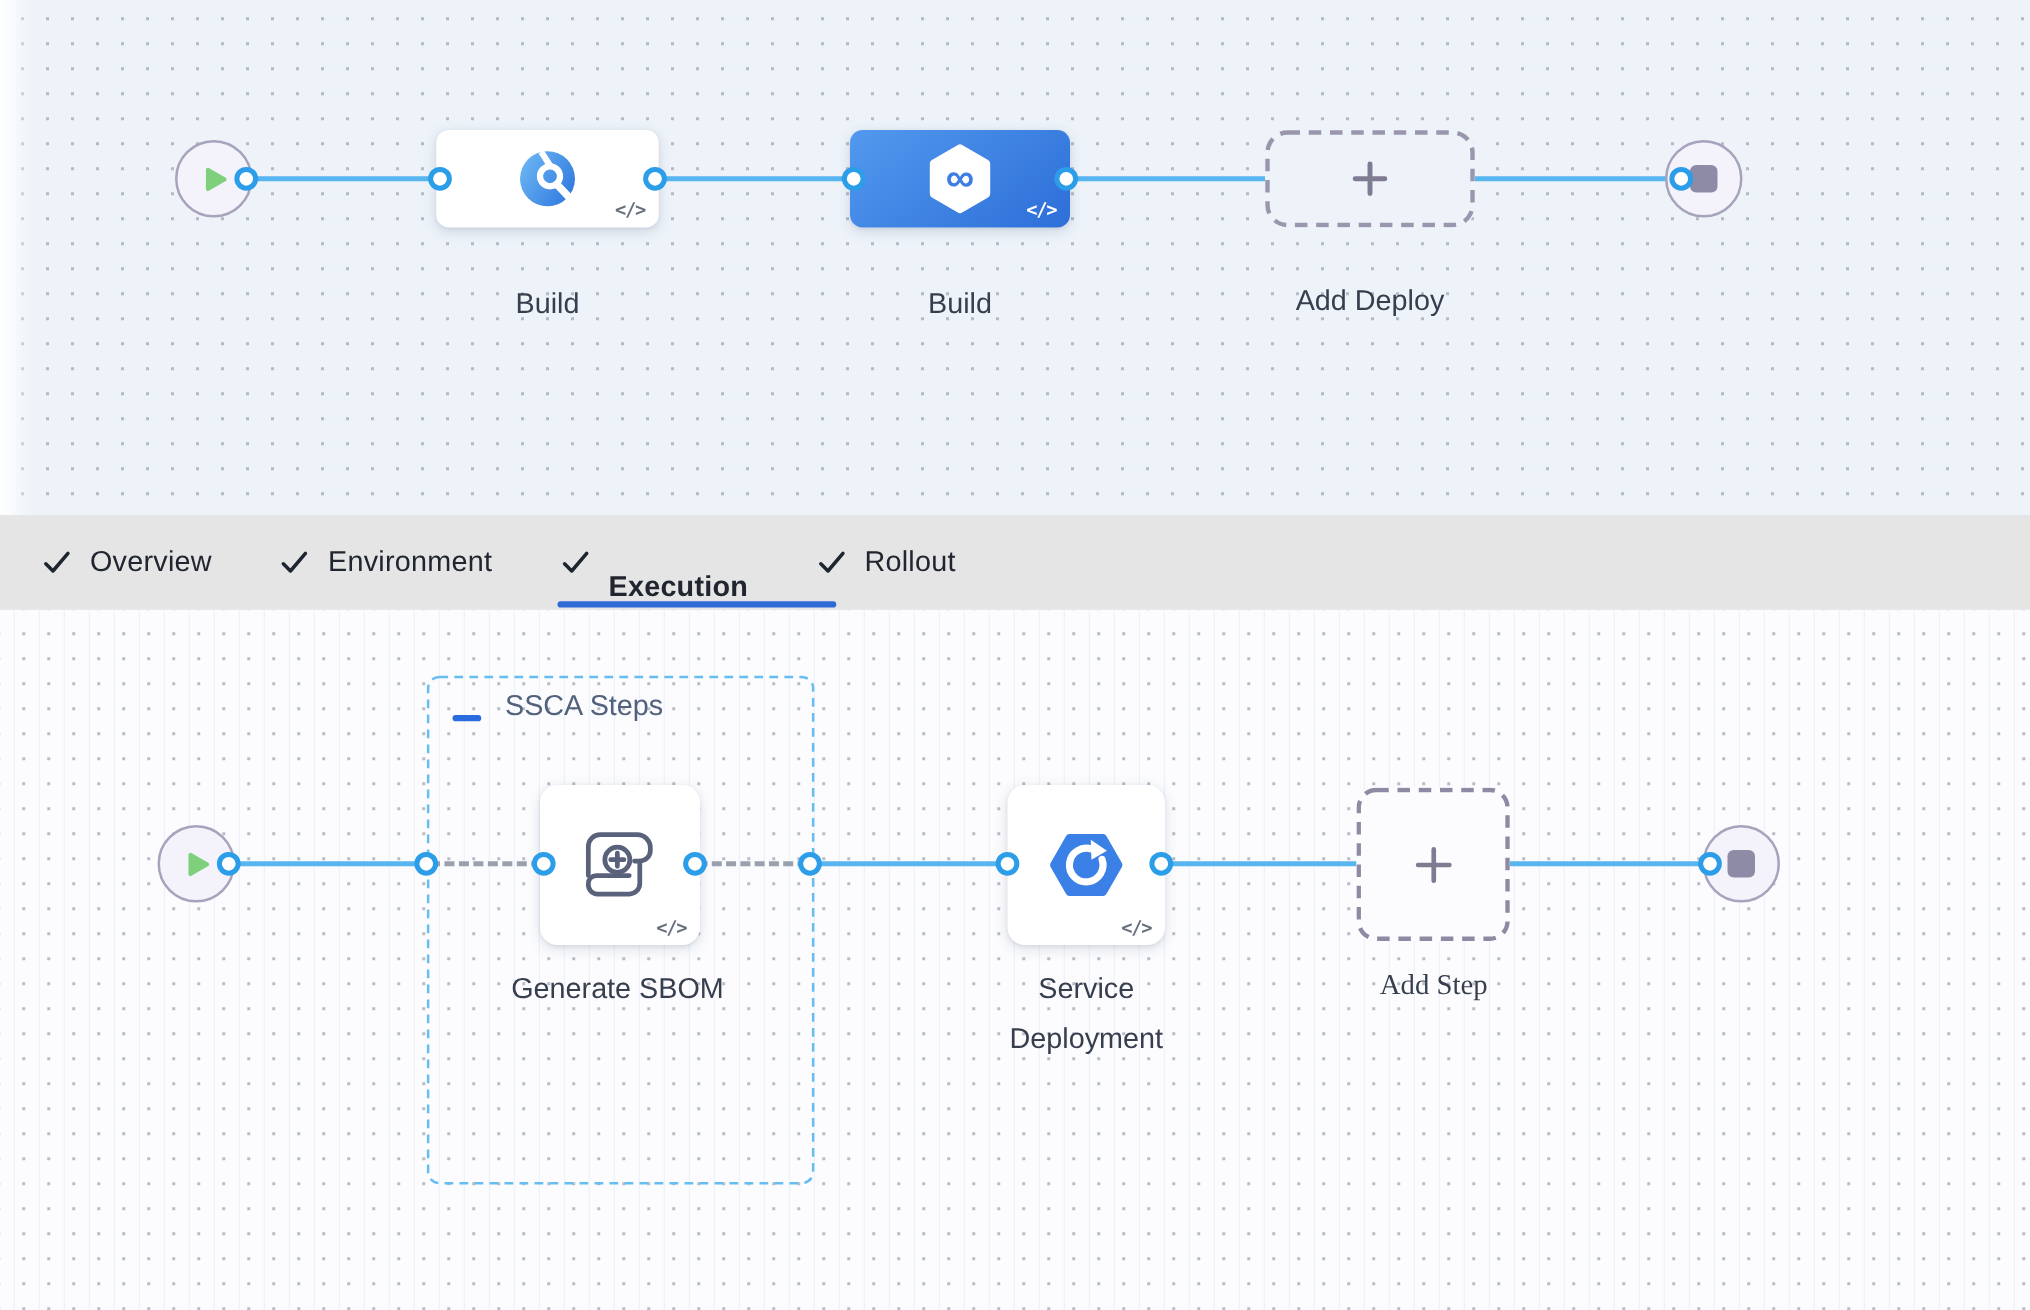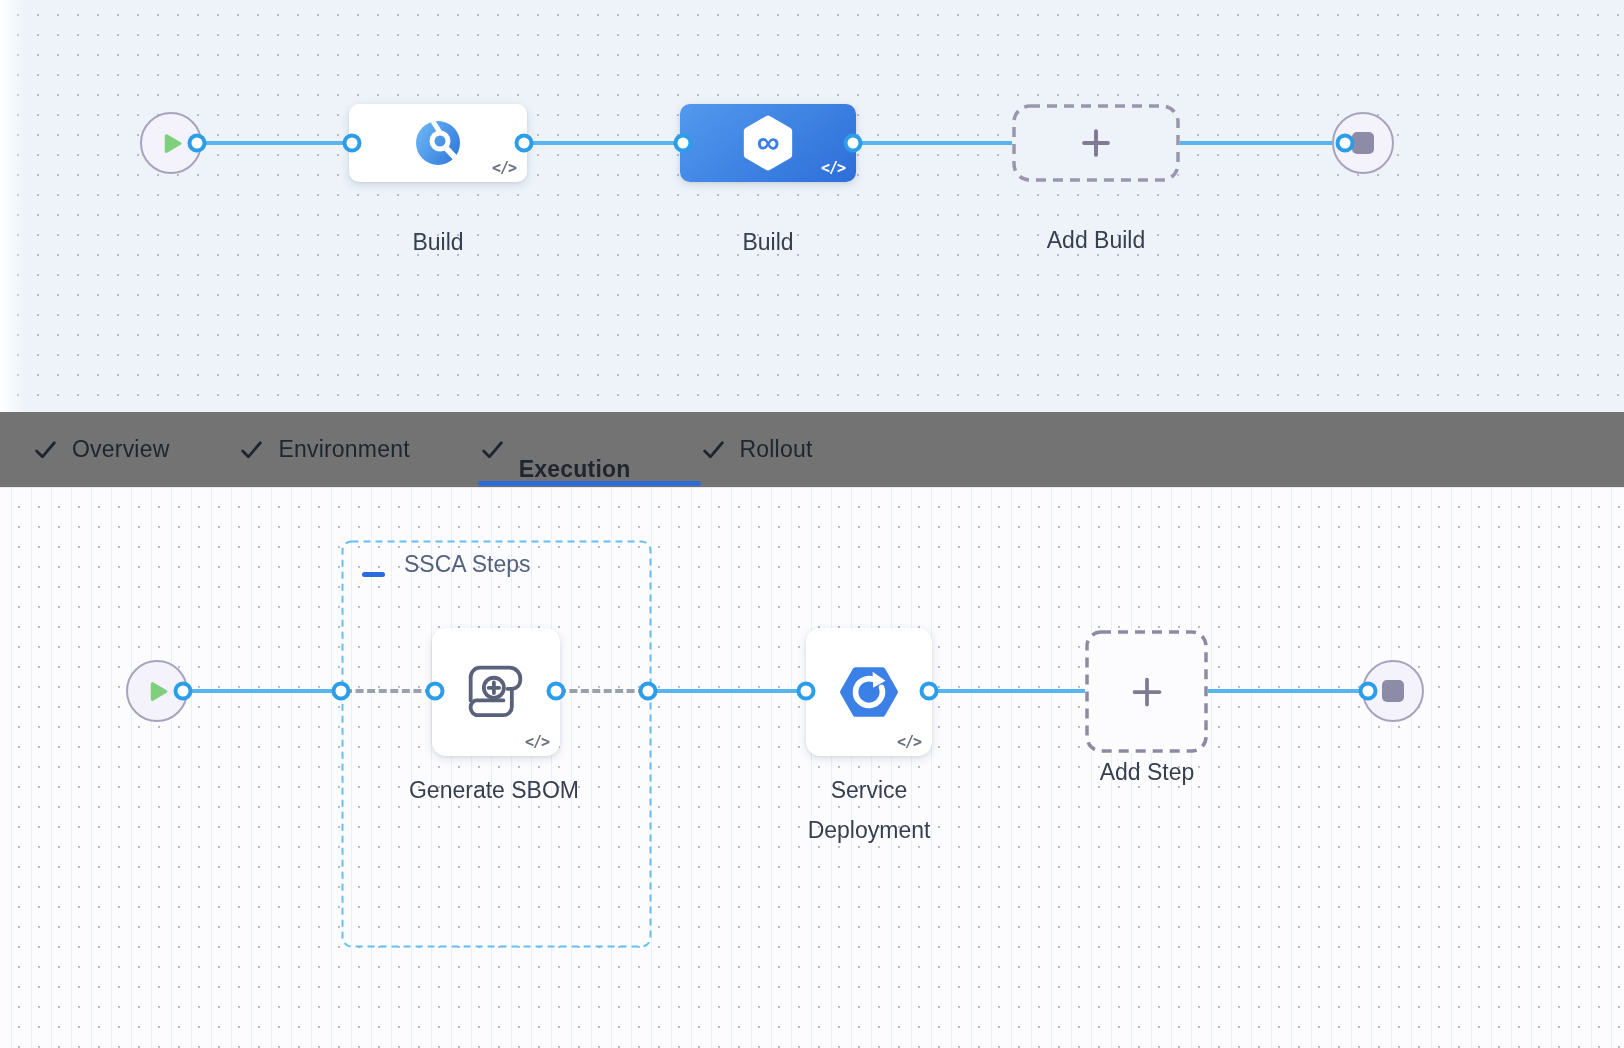--- a/index.html
+++ b/index.html
@@ -53,23 +53,23 @@
   .dashed-box { position:absolute; z-index:3; display:flex; align-items:center;
           justify-content:center; }
   .dashed-box svg.frame { position:absolute; inset:0; }
   #add-stage { background:#edf3f9; border-radius:16px; }
   #add-step  { background:#fcfcfe; border-radius:14px; }
 
   .node-label { position:absolute; text-align:center; font-size:23px;
           color:#373f4e; z-index:2; line-height:40px; }
 
   
-  #tab-bar { height:76px; width:1624px; background:#737373;
+  #tab-bar { height:76px; width:1624px; background:#e5e5e5;
           border-bottom:1px solid #e7e9ed; display:flex; align-items:center;
-          padding-left:33px; gap:70px; position:relative; }
+          padding-left:33px; gap:54px; position:relative; }
   .tab { position:relative; height:100%; display:flex; align-items:center;
           gap:14px; cursor:pointer; }
   .tab-label { font-size:23px; color:#20252f; font-weight:500; letter-spacing:.2px; }
   .tab.active .tab-label { font-weight:700;margin-top:39px; }
   .tab.active::after { content:""; position:absolute; left:-2px; right:-70px;
           bottom:1px; height:5px; border-radius:3px; background:#2e6bd7; }
 
   
   #ssca-group { position:absolute; z-index:2; }
   .group-label { position:absolute; font-size:23px; color:#53627c; z-index:3; }
@@ -130,21 +130,21 @@
 
   <div class="ring" style="left:197px;top:143px;"></div>
   <div class="ring" style="left:352px;top:143px;"></div>
   <div class="ring" style="left:524px;top:143px;"></div>
   <div class="ring" style="left:683px;top:143px;"></div>
   <div class="ring" style="left:853px;top:143px;"></div>
   <div class="ring" style="left:1345px;top:143px;"></div>
 
   <div class="node-label" style="left:349px;top:222px;width:178px;">Build</div>
   <div class="node-label" style="left:680px;top:222px;width:176px;">Build</div>
-  <div class="node-label" style="left:1012px;top:220px;width:168px;">Add Build</div>
+  <div class="node-label" style="left:1012px;top:220px;width:168px;">Add Deploy</div>
 </div>
 
 <div id="tab-bar">
   <div class="tab">
     <svg width="25" height="25" viewBox="0 0 24 24">
         <path d="M3.5 13.5 L9 19 L20.5 5.5" stroke="#1f2530" stroke-width="2.7" fill="none" stroke-linecap="round" stroke-linejoin="round"></path>
       </svg>
     <span class="tab-label">Overview</span>
   </div>
   <div class="tab">
@@ -225,14 +225,14 @@
   <div class="ring" style="left:341px;top:203px;"></div>
   <div class="ring" style="left:435px;top:203px;"></div>
   <div class="ring" style="left:556px;top:203px;"></div>
   <div class="ring" style="left:648px;top:203px;"></div>
   <div class="ring" style="left:806px;top:203px;"></div>
   <div class="ring" style="left:929px;top:203px;"></div>
   <div class="ring" style="left:1368px;top:203px;"></div>
 
   <div class="node-label" style="left:394px;top:282px;width:200px;">Generate SBOM</div>
   <div class="node-label" style="left:789px;top:282px;width:160px;">Service Deployment</div>
-  <div class="node-label" style="left:1067px;top:264px;width:160px;">Add Step</div>
+  <div class="node-label" style="left:1067px;top:280px;width:160px;font-family:Liberation Serif, serif;">Add Step</div>
 </div>
 
 </body></html>

